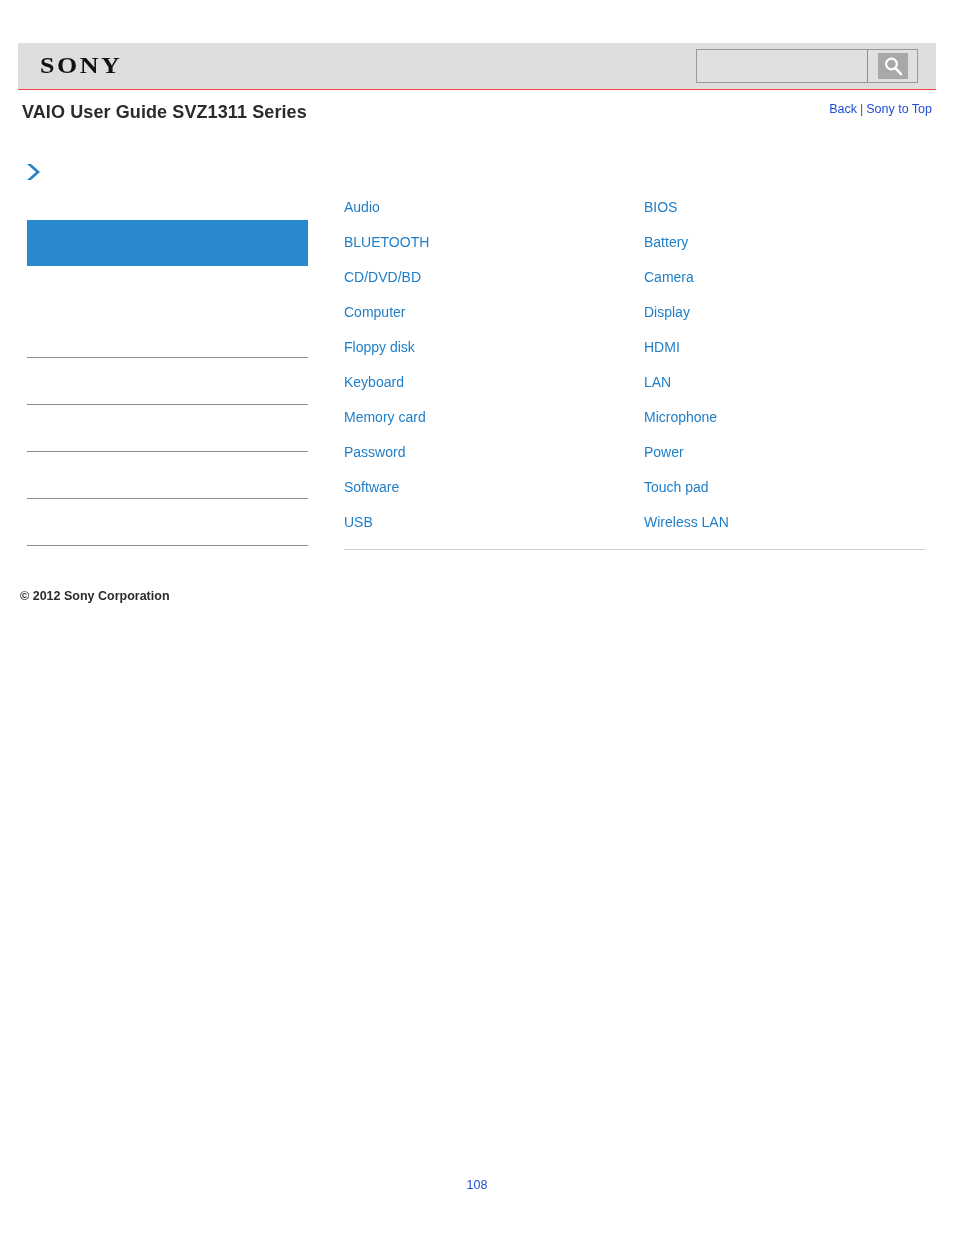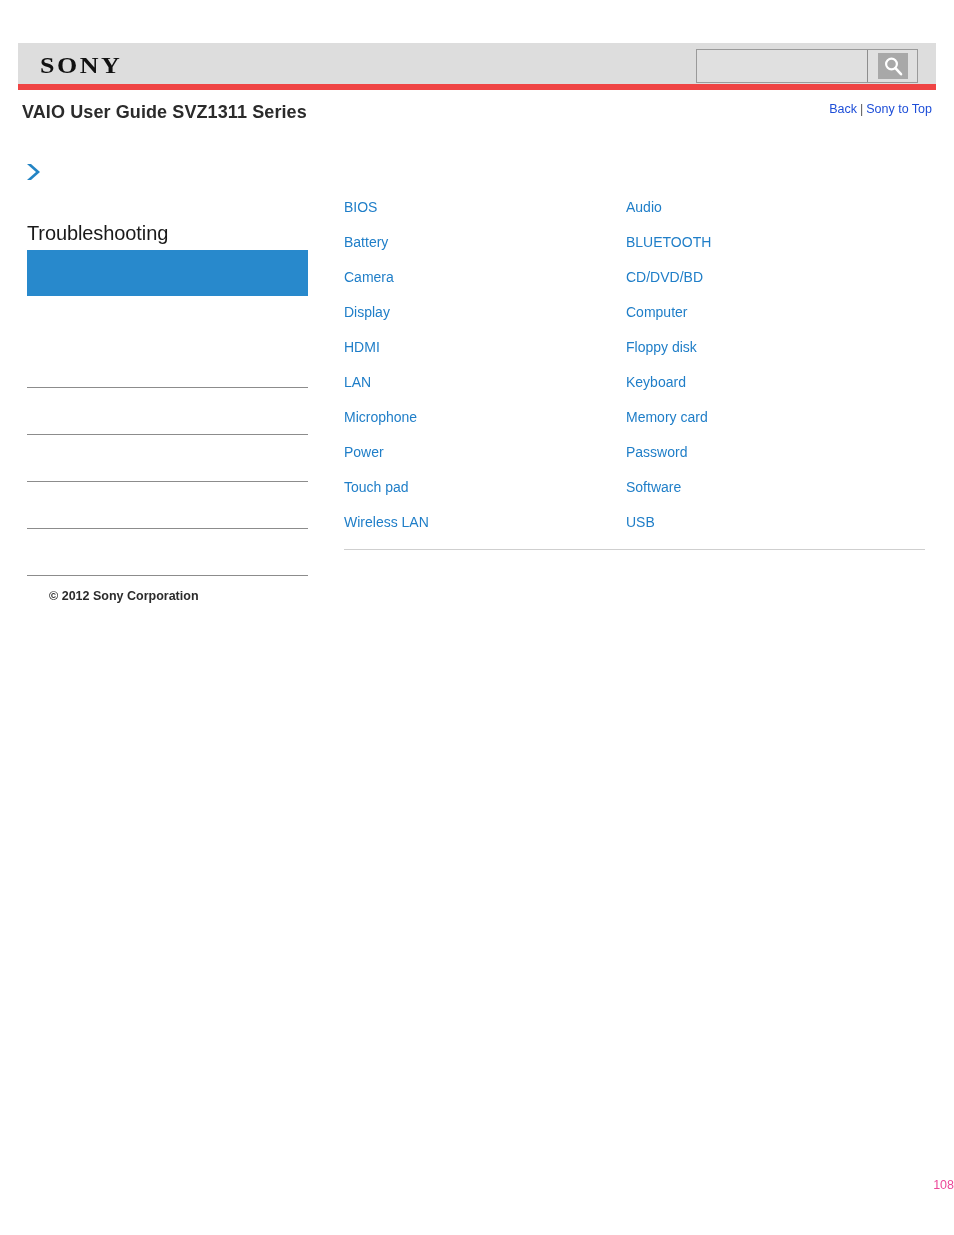--- a/index.html
+++ b/index.html
@@ -17,21 +17,21 @@
   }
 
   
   .header-bar {
     position: absolute;
     left: 18px;
     top: 43px;
     width: 918px;
     height: 47px;
     background: #dddddd;
-    border-bottom: 6px solid #ef4444;
+    border-bottom: 1px solid #ef4444;
     box-sizing: border-box;
   }
   .sony-logo {
     position: absolute;
     left: 22px;
     top: 9px;
     font-family: "Liberation Serif", serif;
     font-weight: 700;
     font-size: 26px;
     letter-spacing: 2.5px;
@@ -158,21 +158,20 @@
   }
 
   
   .copyright {
     position: absolute;
     left: 20px;
     top: 589px;
     font-size: 12.5px;
     font-weight: 700;
     color: #2b2b2b;
-    margin-left: 29px;
   }
 
   
   .link-columns {
     position: absolute;
     left: 344px;
     top: 198px;
     width: 582px;
     display: flex;
   }
@@ -196,23 +195,23 @@
     height: 1px;
     background: #cfcfcf;
   }
 
   
   .page-number {
     position: absolute;
     left: 0;
     right: 0;
     top: 1178px;
-    text-align: right;
+    text-align: center;
     font-size: 12.5px;
-    color: #ec4899;
+    color: #1d4ed8;
   }
 </style>
 </head>
 <body>
 
 <div class="header-bar">
   <div class="sony-logo">SONY</div>
 
   <div class="search-wrap">
     <input class="search-input" type="text" placeholder="" style="">
@@ -233,21 +232,20 @@
   <a href="#">Back</a><span class="sep">|</span><a href="#">Sony to Top</a>
 </div>
 
 <div class="chevron-icon">
   <svg width="18" height="20" viewBox="0 0 18 20" aria-hidden="true">
     <path d="M2 2 L11 10 L2 18 L6 18 L15 10 L6 2 Z" fill="#2384c4"></path>
   </svg>
 </div>
 
 <div class="sidebar">
-  <h1 class="sidebar-title">Troubleshooting</h1>
 
   <div class="sidebar-active">
     <span></span>
   </div>
 
   <div class="sidebar-gap"></div>
 
   <div class="sidebar-row">
     <span class="sidebar-row-label"></span>
   </div>
@@ -261,44 +259,44 @@
     <span class="sidebar-row-label"></span>
   </div>
   <div class="sidebar-row">
     <span class="sidebar-row-label"></span>
   </div>
 </div>
 
 <div class="copyright">© 2012 Sony Corporation</div>
 
 <div class="link-columns">
+
+  <div class="link-col first">
+    <a class="link-item" href="#">Audio</a>
+    <a class="link-item" href="#">BLUETOOTH</a>
+    <a class="link-item" href="#">CD/DVD/BD</a>
+    <a class="link-item" href="#">Computer</a>
+    <a class="link-item" href="#">Floppy disk</a>
+    <a class="link-item" href="#">Keyboard</a>
+    <a class="link-item" href="#">Memory card</a>
+    <a class="link-item" href="#">Password</a>
+    <a class="link-item" href="#">Software</a>
+    <a class="link-item" href="#">USB</a>
+  </div>
 
   <div class="link-col second">
     <a class="link-item" href="#">BIOS</a>
     <a class="link-item" href="#">Battery</a>
     <a class="link-item" href="#">Camera</a>
     <a class="link-item" href="#">Display</a>
     <a class="link-item" href="#">HDMI</a>
     <a class="link-item" href="#">LAN</a>
     <a class="link-item" href="#">Microphone</a>
     <a class="link-item" href="#">Power</a>
     <a class="link-item" href="#">Touch pad</a>
     <a class="link-item" href="#">Wireless LAN</a>
   </div>
 
-  <div class="link-col first">
-    <a class="link-item" href="#">Audio</a>
-    <a class="link-item" href="#">BLUETOOTH</a>
-    <a class="link-item" href="#">CD/DVD/BD</a>
-    <a class="link-item" href="#">Computer</a>
-    <a class="link-item" href="#">Floppy disk</a>
-    <a class="link-item" href="#">Keyboard</a>
-    <a class="link-item" href="#">Memory card</a>
-    <a class="link-item" href="#">Password</a>
-    <a class="link-item" href="#">Software</a>
-    <a class="link-item" href="#">USB</a>
-  </div>
-
 </div>
 
 <div class="columns-rule"></div>
 
 <div class="page-number">108</div>
 
 </body></html>

